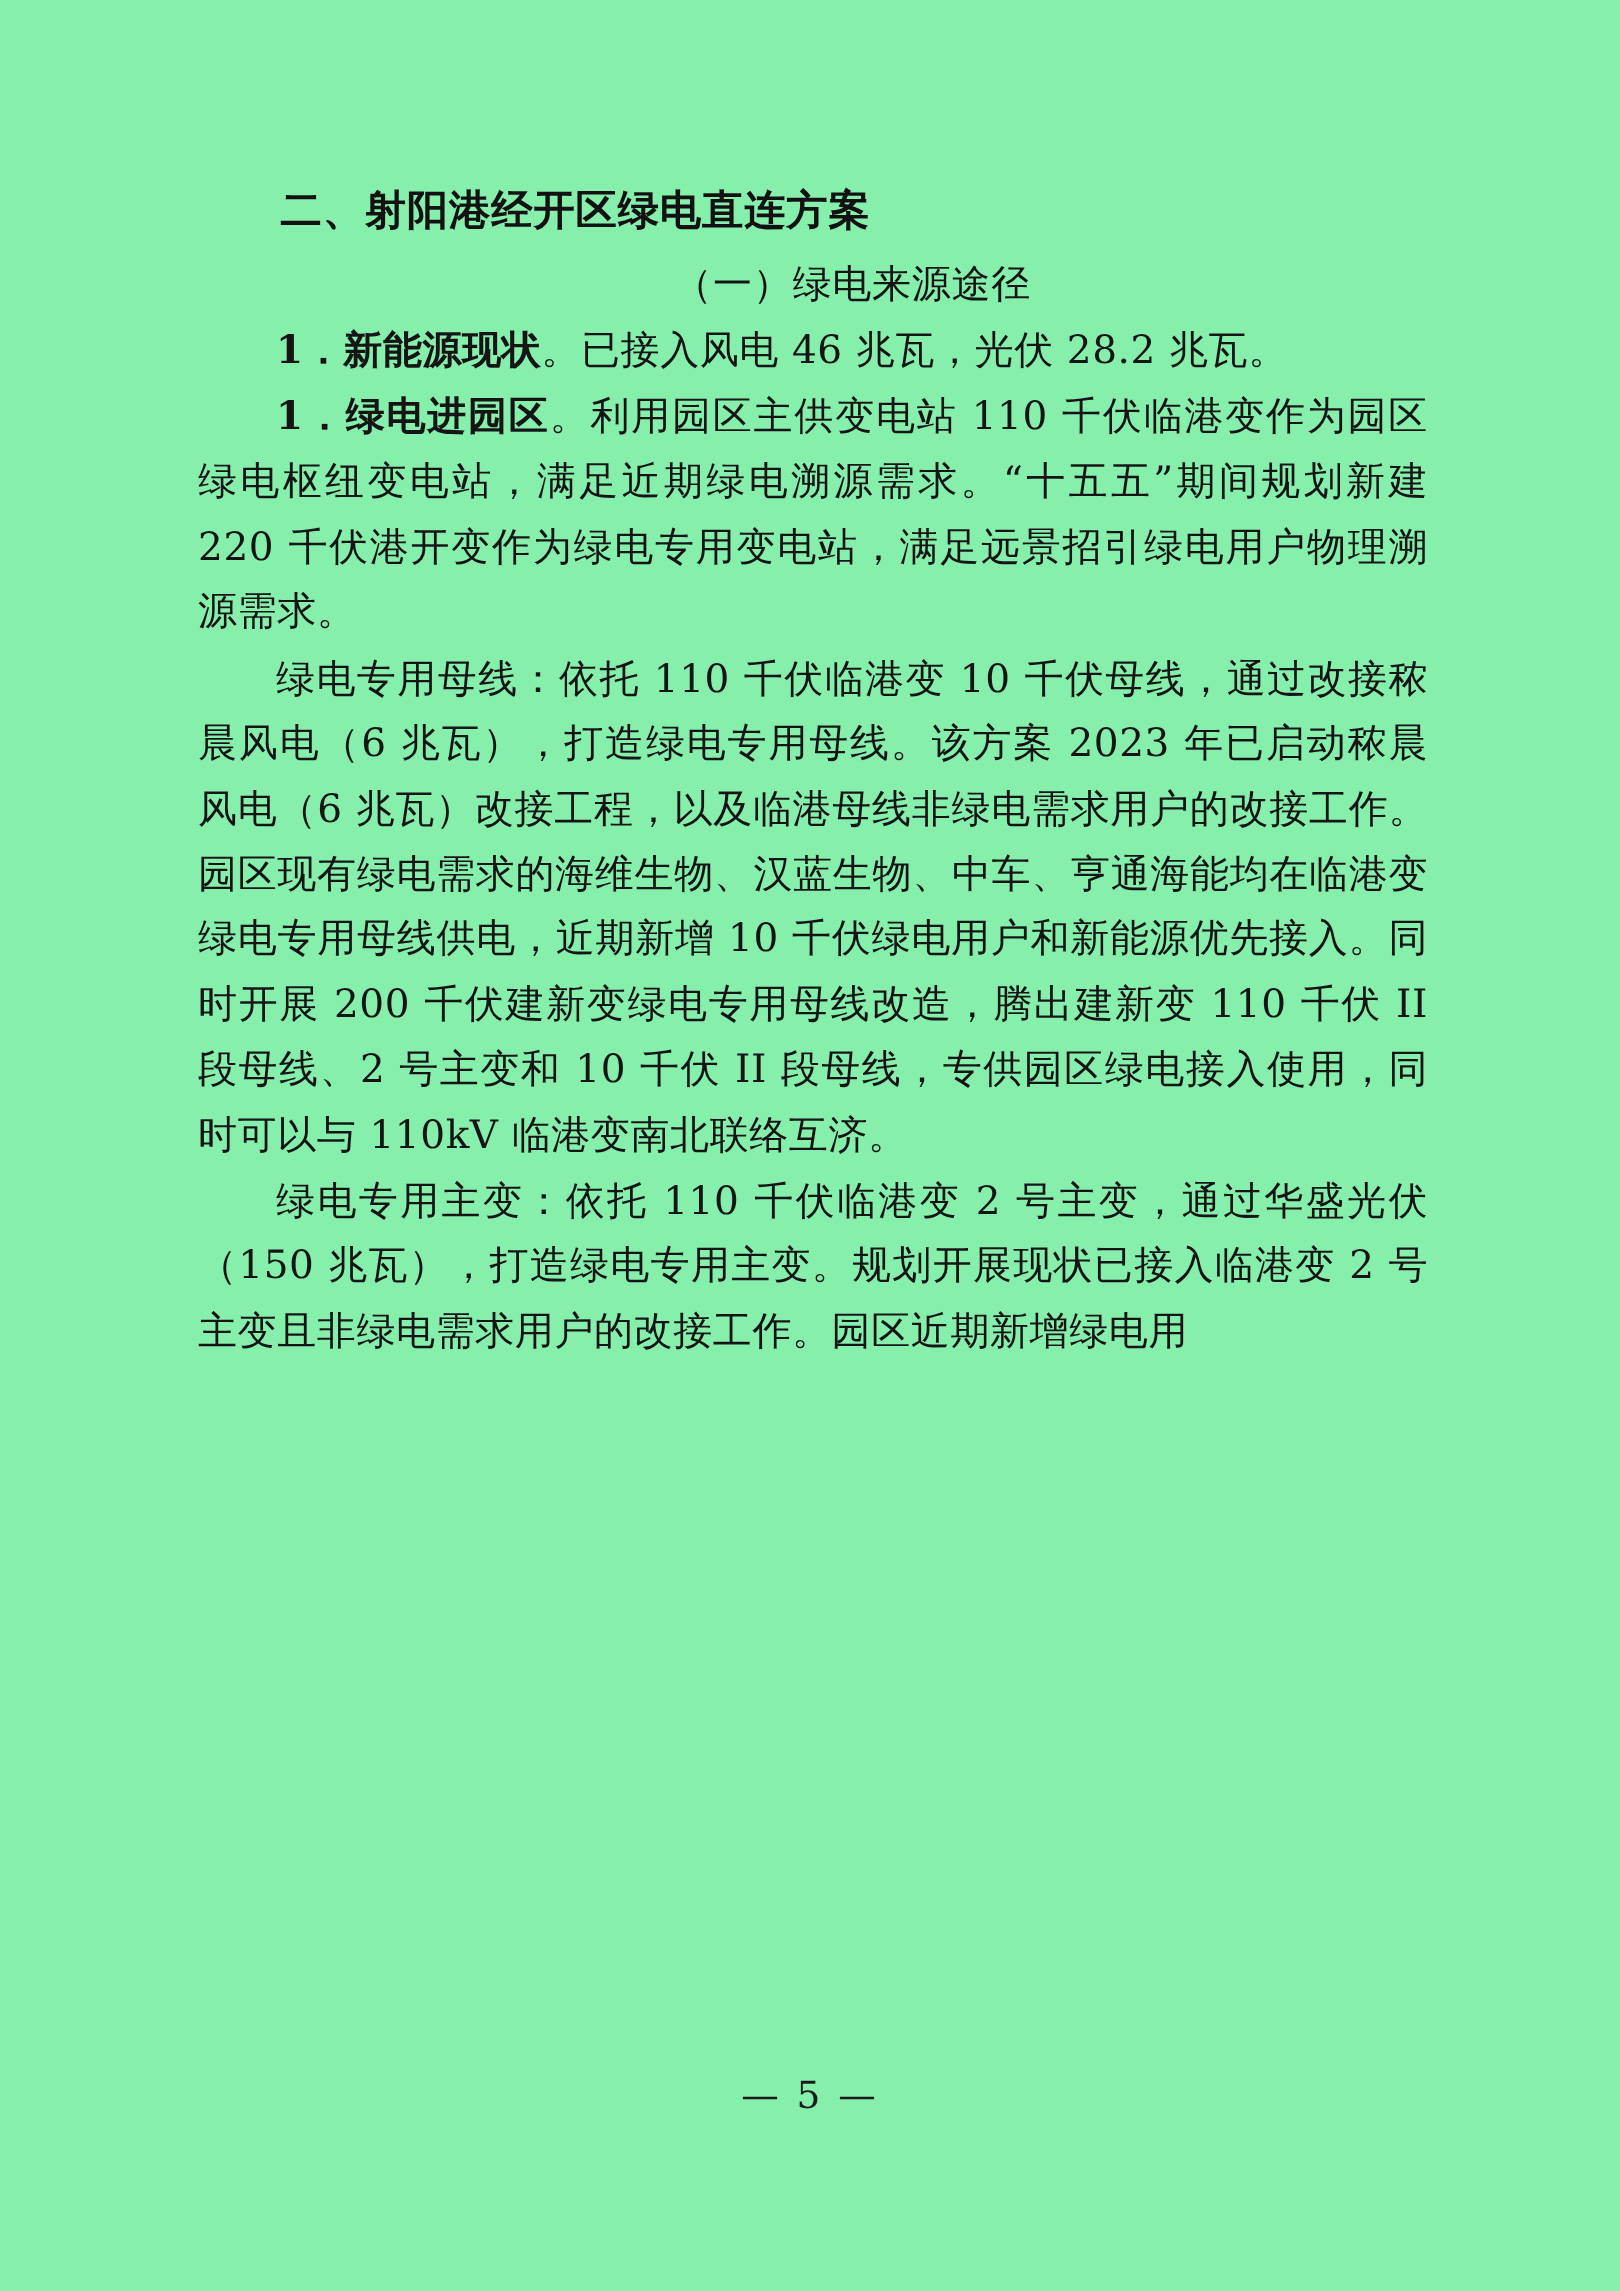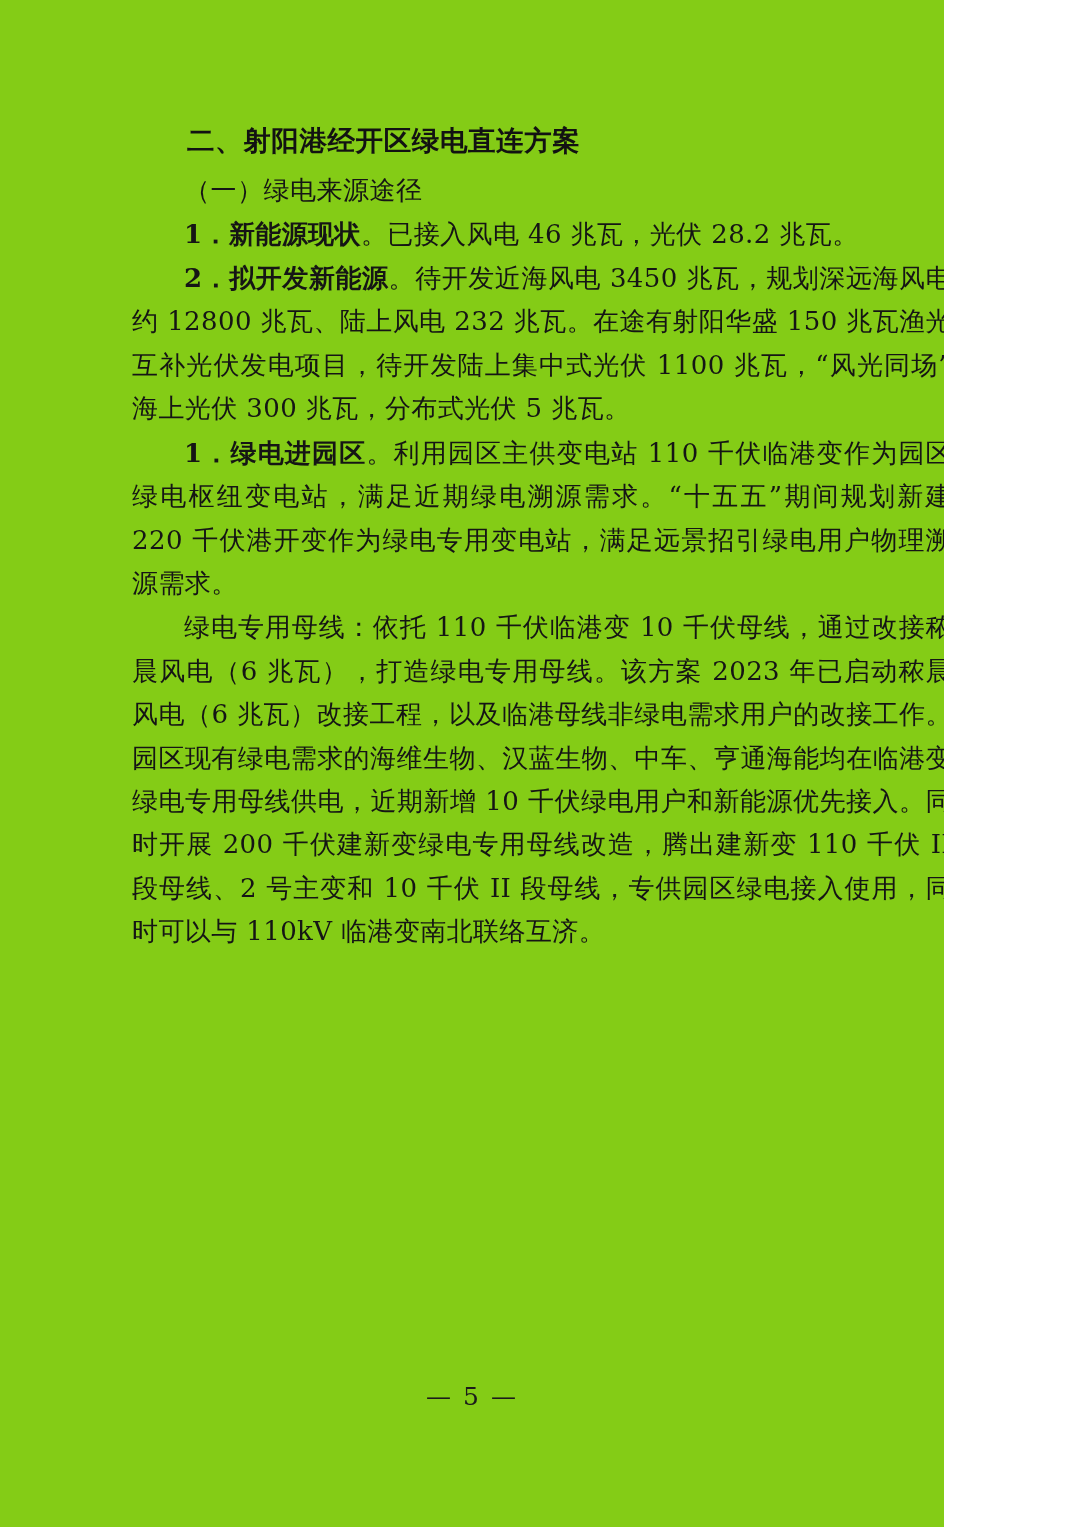--- a/index.html
+++ b/index.html
@@ -2,23 +2,23 @@
 <html lang="zh"><head>
 <meta charset="utf-8">
 <style>
   html, body {
     margin: 0;
     padding: 0;
     background: #ffffff;
   }
   .page {
     position: relative;
-    width: 944px;
+    width: 1080px;
     height: 1527px;
-    background: #84cc16;
+    background: #86efac;
     overflow: hidden;
     font-family: "DejaVu Serif", "Liberation Serif", serif;
     color: #1b1b1b;
   }
   .content {
     position: absolute;
     left: 132px;
     top: 118px;
     width: 820px;
   }
@@ -31,20 +31,21 @@
     text-indent: 2em;
     color: #121212;
   }
   .subheading {
     font-size: 26px;
     line-height: 1.62;
     letter-spacing: 0.5px;
     margin: 0 0 2px 0;
     text-indent: 2em;
     color: #151515;
+    text-align: center;
   }
   p.body {
     font-size: 26px;
     line-height: 1.67;
     letter-spacing: 0.4px;
     margin: 0 0 1px 0;
     text-indent: 2em;
     text-align: justify;
     text-justify: inter-ideograph;
     color: #151515;
@@ -69,24 +70,24 @@
 
 <div class="page">
   <div class="content">
 
     <h2 class="heading">二、射阳港经开区绿电直连方案</h2>
 
     <p class="subheading">（一）绿电来源途径</p>
 
     <p class="body"><span class="b">1．新能源现状</span><span>。已接入风电 46 兆瓦，光伏 28.2 兆瓦。</span></p>
 
-    <p class="body"><span class="b">2．拟开发新能源</span><span>。待开发近海风电 3450 兆瓦，规划深远海风电约 12800 兆瓦、陆上风电 232 兆瓦。在途有射阳华盛 150 兆瓦渔光互补光伏发电项目，待开发陆上集中式光伏 1100 兆瓦，“风光同场”海上光伏 300 兆瓦，分布式光伏 5 兆瓦。</span></p>
 
 
     <p class="body"><span class="b">1．绿电进园区</span><span>。利用园区主供变电站 110 千伏临港变作为园区绿电枢纽变电站，满足近期绿电溯源需求。“十五五”期间规划新建 220 千伏港开变作为绿电专用变电站，满足远景招引绿电用户物理溯源需求。</span></p>
 
     <p class="body">绿电专用母线：依托 110 千伏临港变 10 千伏母线，通过改接秾晨风电（6 兆瓦），打造绿电专用母线。该方案 2023 年已启动秾晨风电（6 兆瓦）改接工程，以及临港母线非绿电需求用户的改接工作。园区现有绿电需求的海维生物、汉蓝生物、中车、亨通海能均在临港变绿电专用母线供电，近期新增 10 千伏绿电用户和新能源优先接入。同时开展 200 千伏建新变绿电专用母线改造，腾出建新变 110 千伏 II 段母线、2 号主变和 10 千伏 II 段母线，专供园区绿电接入使用，同时可以与 110kV 临港变南北联络互济。</p>
 
+    <p class="body">绿电专用主变：依托 110 千伏临港变 2 号主变，通过华盛光伏（150 兆瓦），打造绿电专用主变。规划开展现状已接入临港变 2 号主变且非绿电需求用户的改接工作。园区近期新增绿电用</p>
 
   </div>
 
   <div class="footer">— 5 —</div>
 </div>
 
 </body></html>

